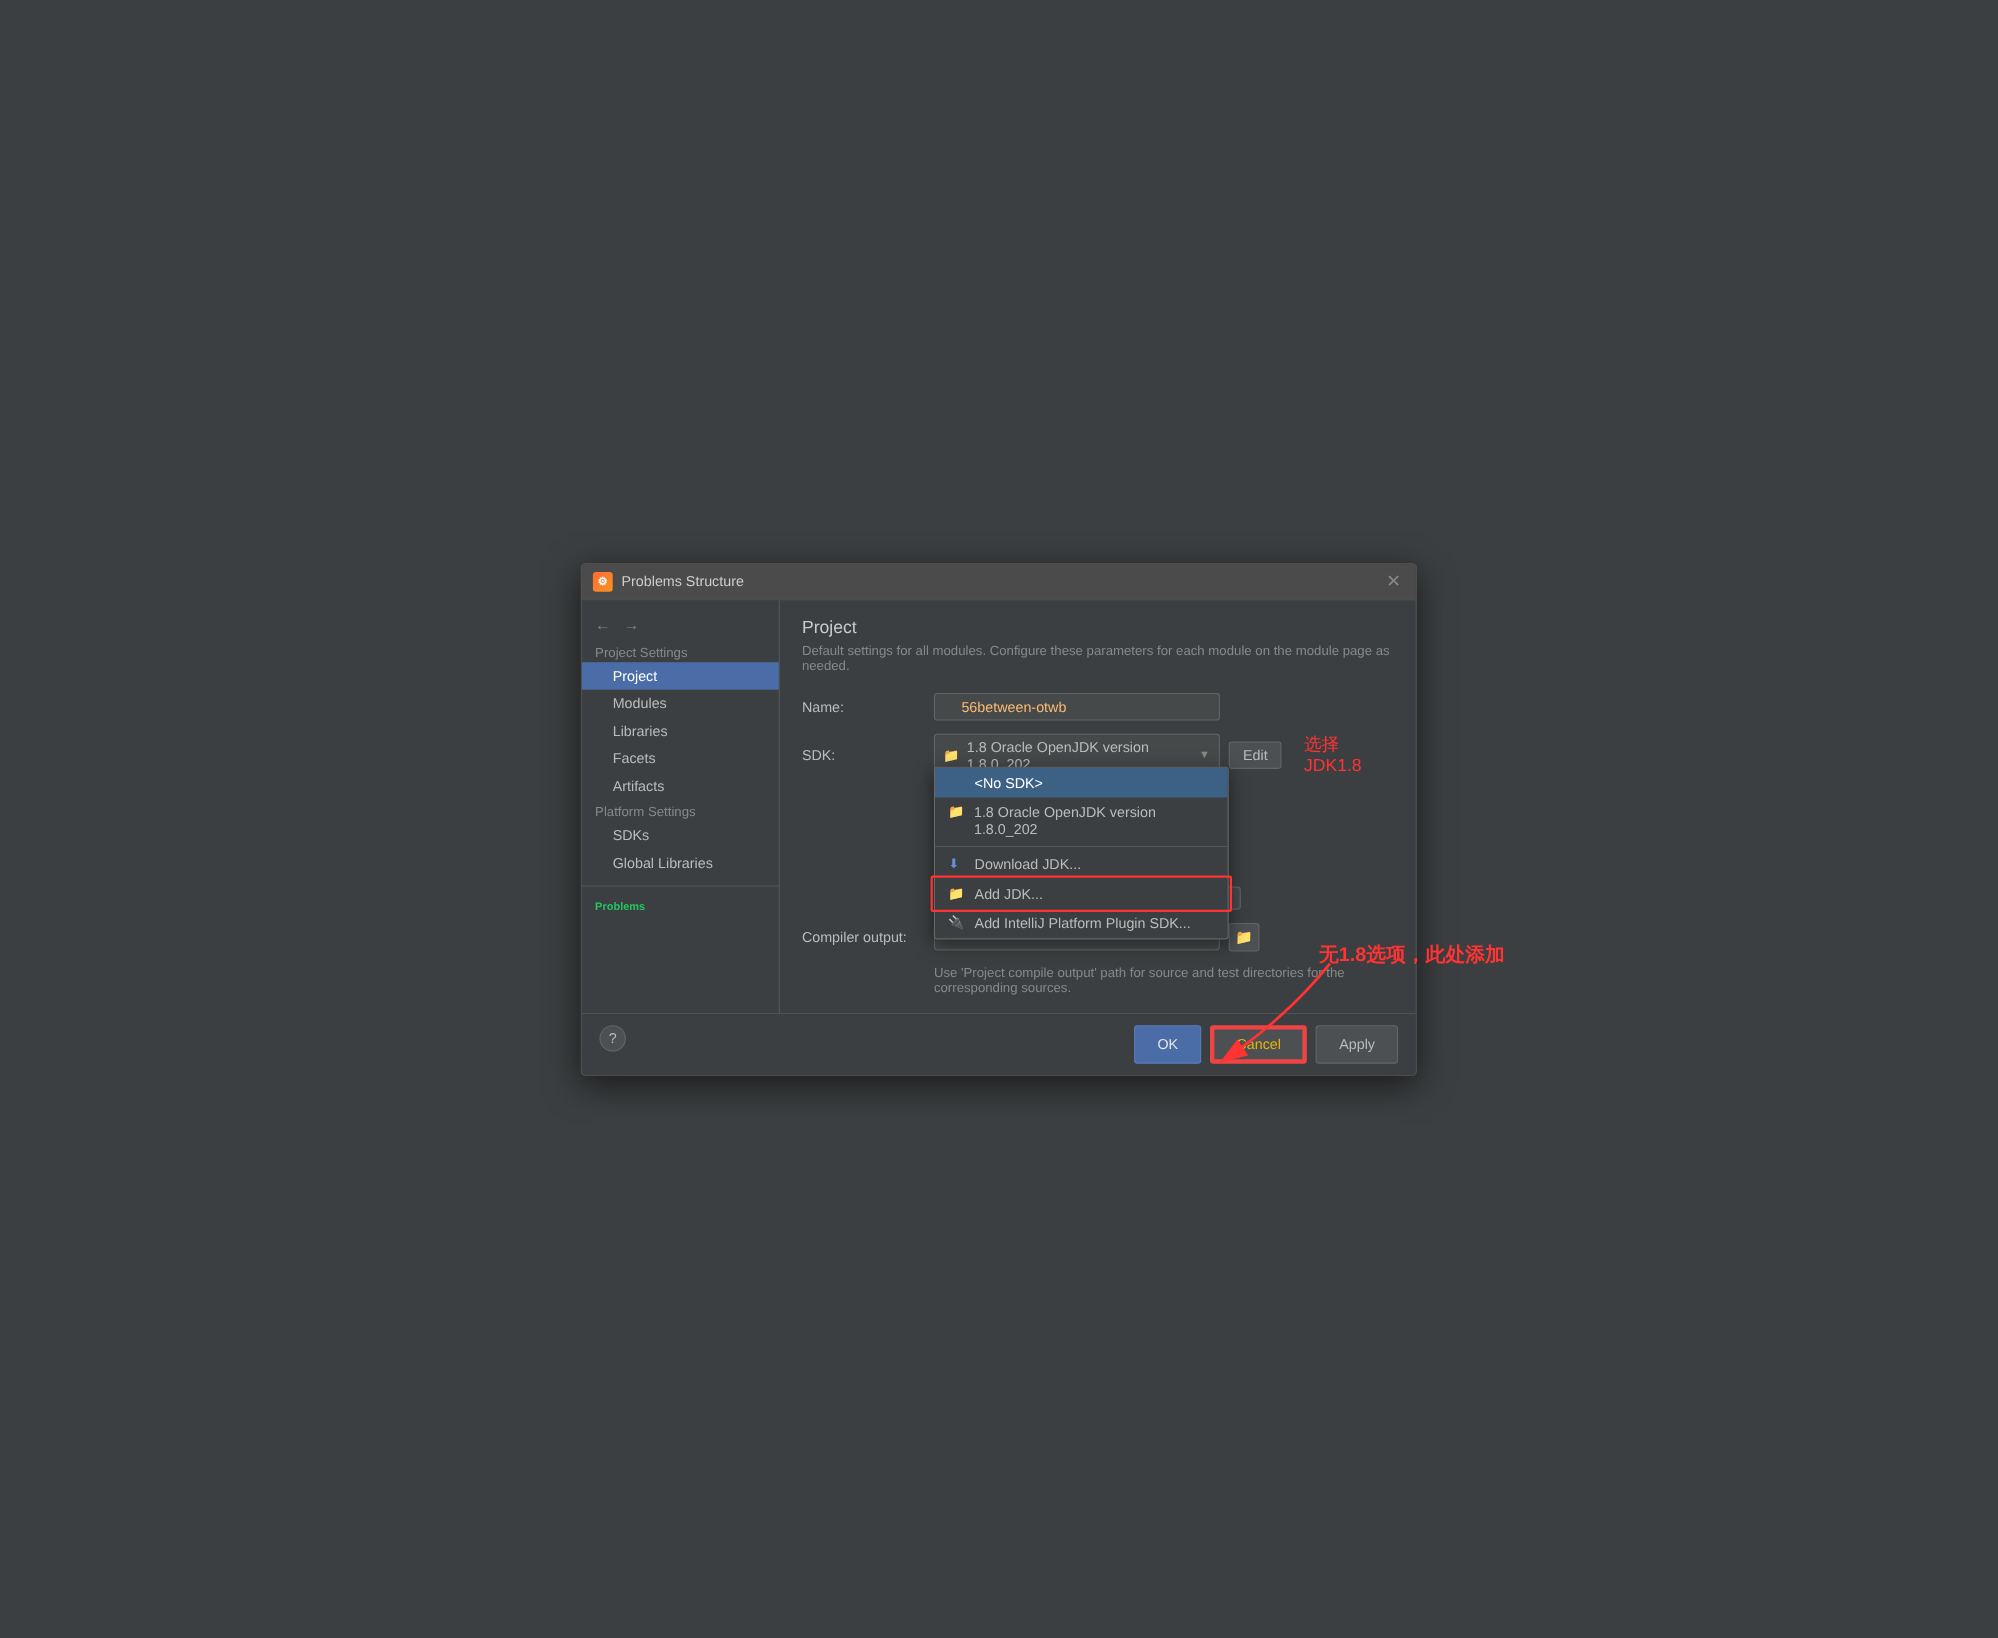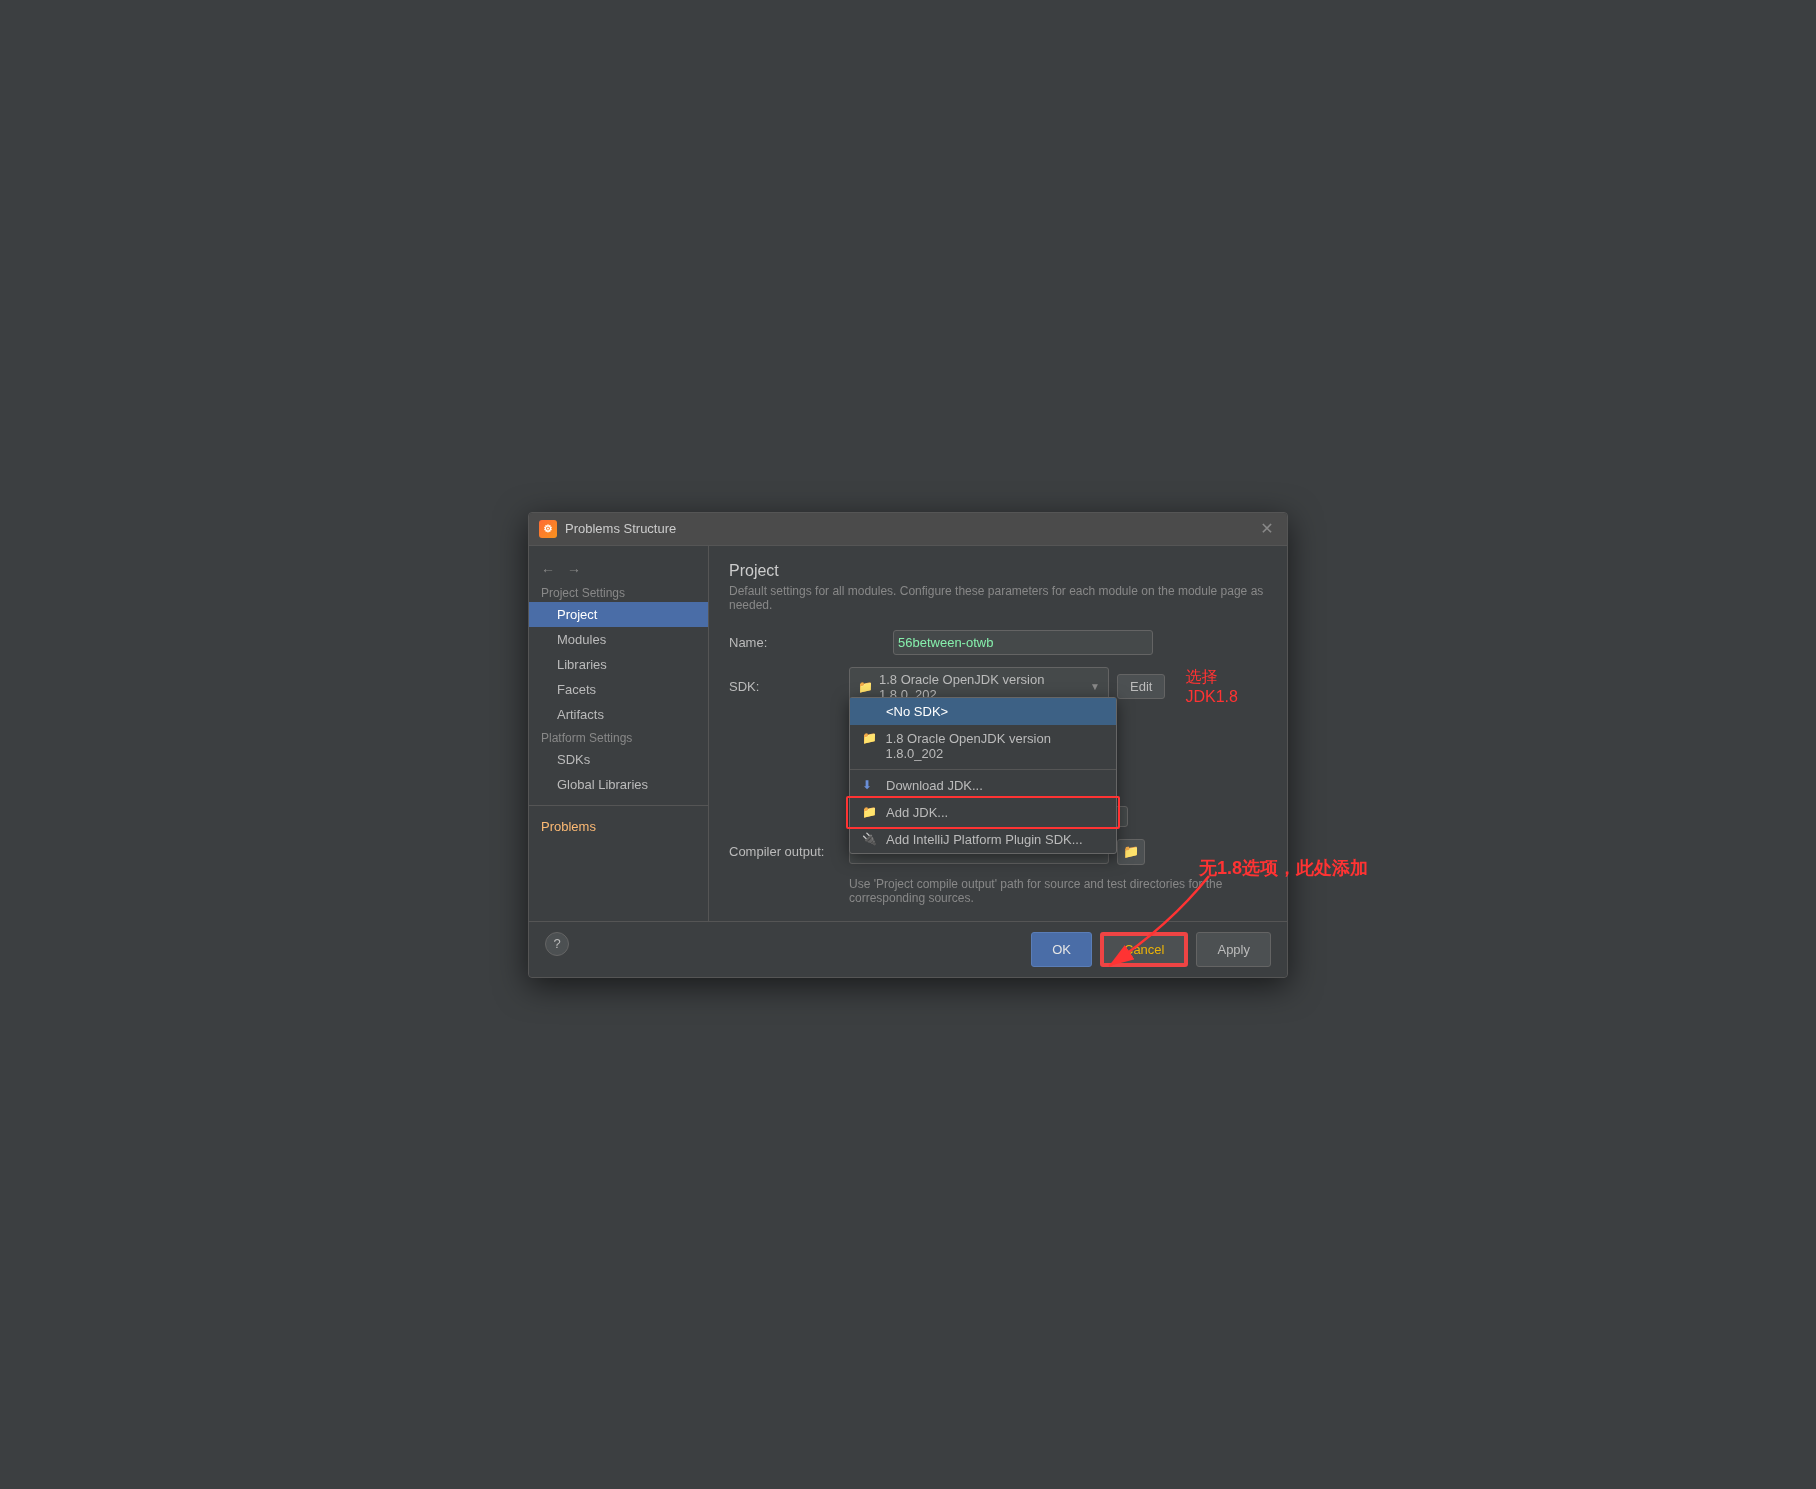--- a/index.html
+++ b/index.html
@@ -86,22 +86,23 @@
       color: #bbbbbb;
       font-size: 13px;
     }
     .nav-item.active {
       background: #4a6da7;
       color: #ffffff;
     }
     .nav-header-item {
       padding: 5px 12px 5px 12px;
       cursor: pointer;
-      color: #fdba74;
-      font-size: 13px;
+      color: #22c55e;
+      font-size: 10px;
+      font-weight: bold;
     }
     .nav-back-forward {
       display: flex;
       gap: 4px;
       padding: 4px 8px;
     }
     .nav-arrow {
       color: #888;
       font-size: 14px;
       cursor: pointer;
@@ -132,25 +133,24 @@
     .form-label {
       width: 120px;
       color: #bbbbbb;
       font-size: 13px;
       flex-shrink: 0;
     }
     .form-input {
       background: #45494a;
       border: 1px solid #646464;
       border-radius: 3px;
-      color: #86efac;
-      padding: 4px 4px;
+      color: #fdba74;
+      padding: 4px 24px;
       font-size: 13px;
       width: 260px;
-      margin-left: 44px;
     }
     .sdk-dropdown {
       background: #45494a;
       border: 1px solid #646464;
       border-radius: 3px;
       color: #bbbbbb;
       padding: 4px 8px;
       font-size: 13px;
       width: 260px;
       display: flex;

